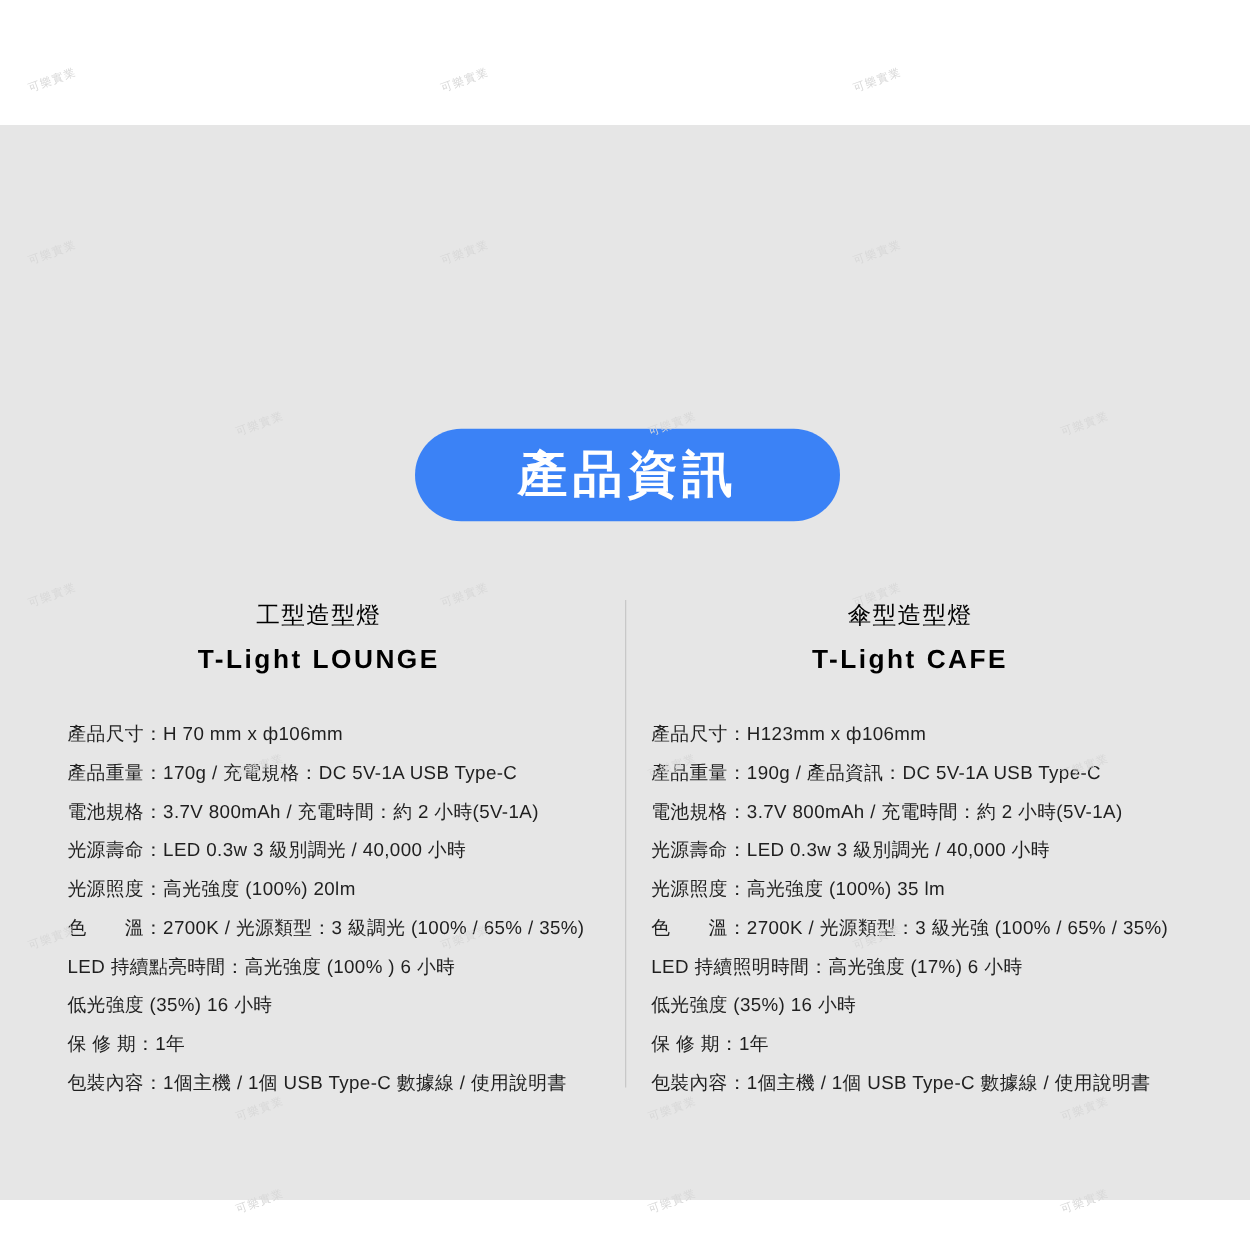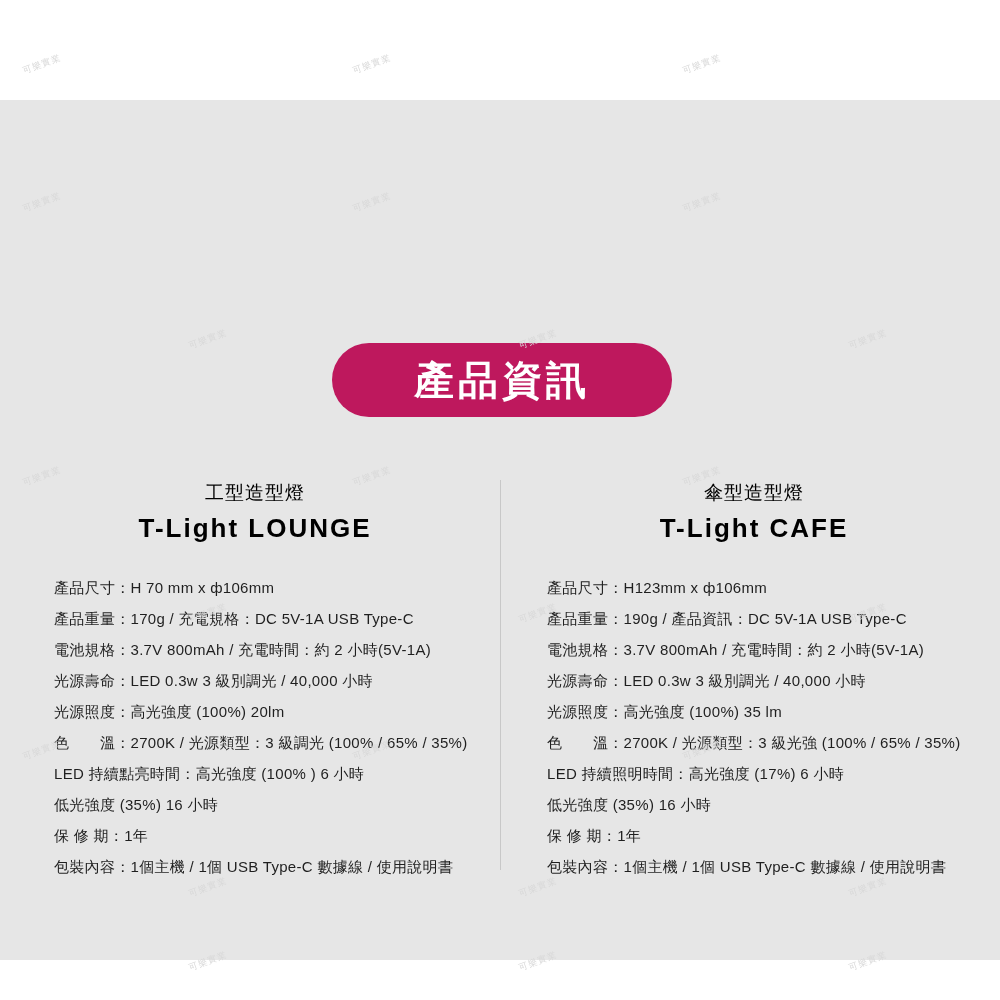--- a/index.html
+++ b/index.html
@@ -26,21 +26,21 @@
     width: 1000px;
     height: 860px;
     background: #e6e6e6;
   }
   .title-pill {
     position: absolute;
     left: 332px;
     top: 243px;
     width: 340px;
     height: 74px;
-    background: #be185d;
+    background: #3b82f6;
     border-radius: 37px;
   }
   .title-text {
     position: absolute;
     left: 0;
     top: 0;
     width: 340px;
     height: 74px;
     line-height: 74px;
     text-align: center;
@@ -56,33 +56,33 @@
     width: 1px;
     height: 390px;
     background: #c8c8c8;
   }
   .col {
     position: absolute;
     top: 380px;
     width: 470px;
   }
   .col-left { left: 20px; }
-  .col-right { left: 519px; }
+  .col-right { left: 493px; }
 
   .col-head {
     text-align: center;
     color: #000000;
   }
   .col-sub {
     font-size: 19px;
     line-height: 26px;
     letter-spacing: 1px;
   }
   .col-name {
-    font-size: 26px;
+    font-size: 21px;
     font-weight: bold;
     letter-spacing: 2px;
     line-height: 36px;
     margin-top: 4px;
   }
   .specs {
     margin-top: 26px;
     padding-left: 34px;
   }
   .col-right .specs {

